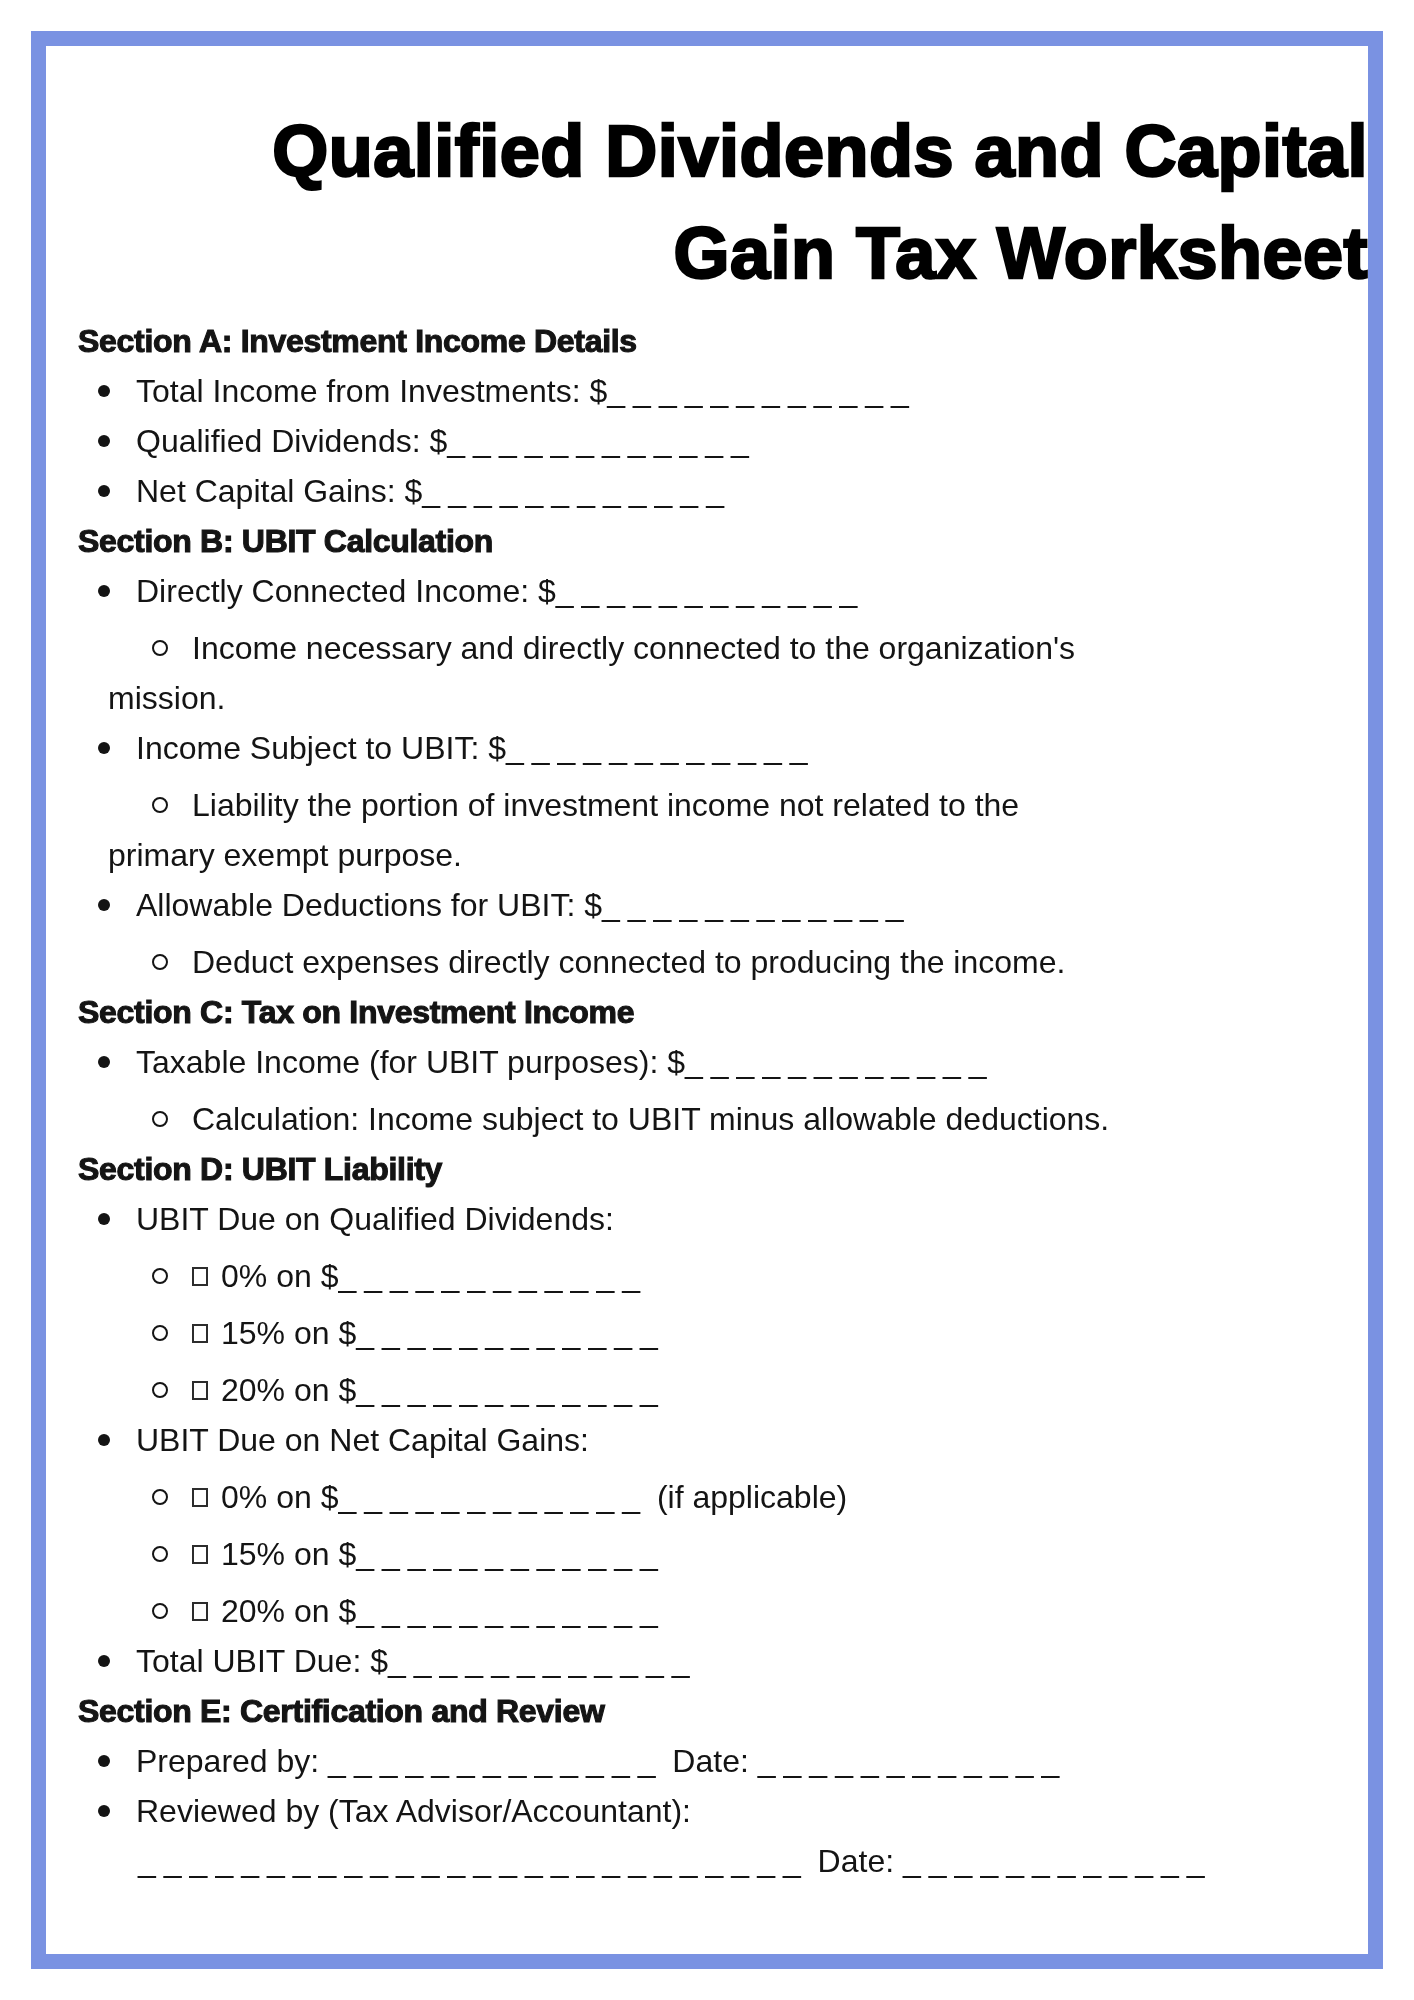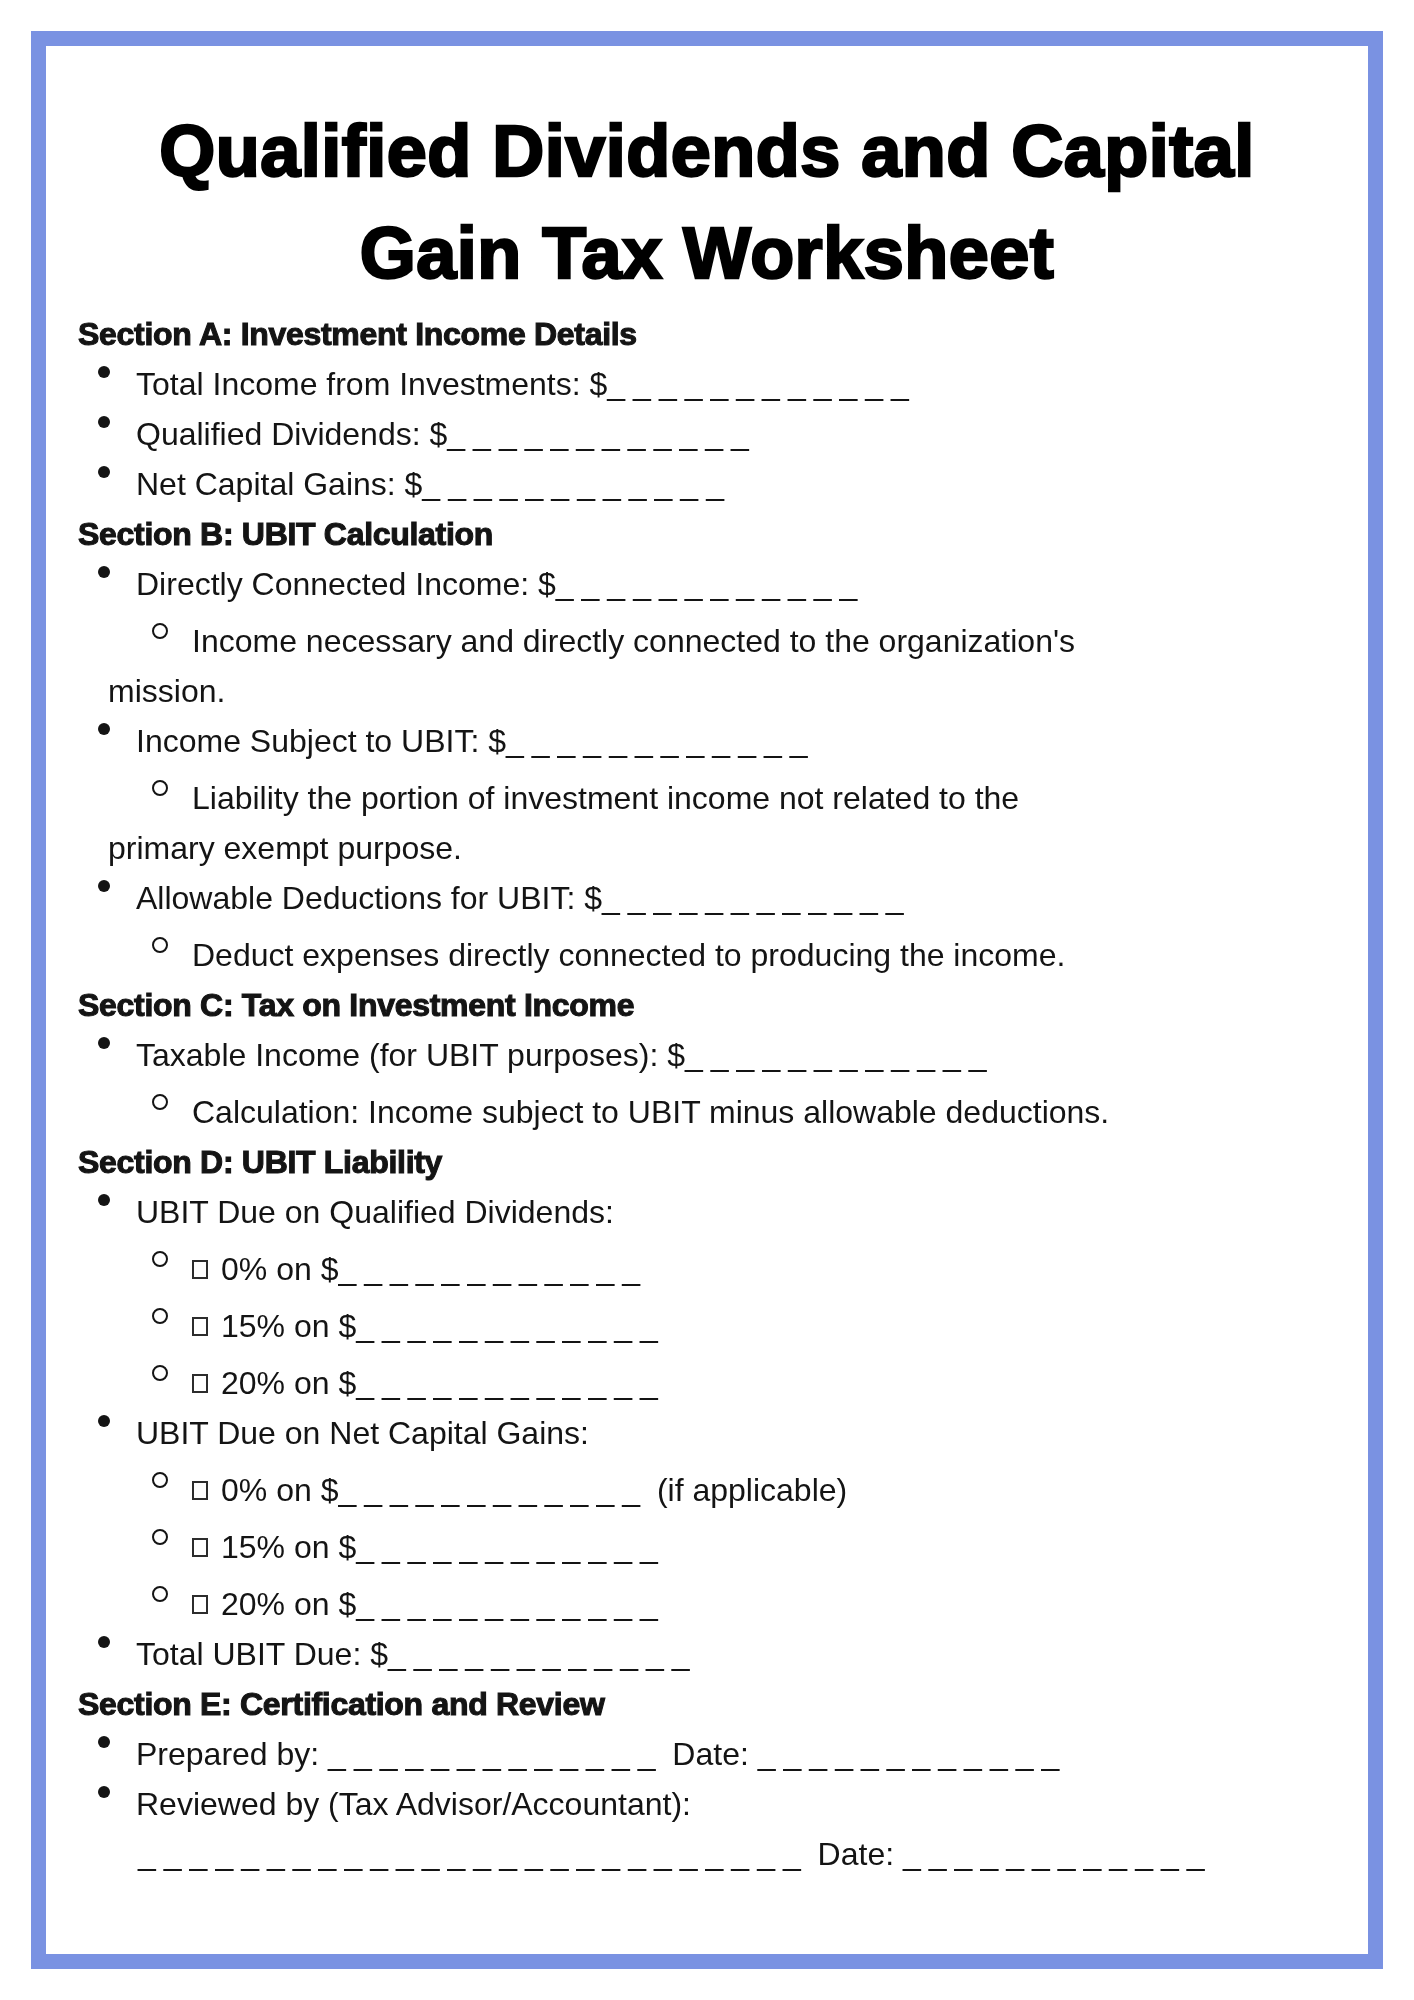--- a/index.html
+++ b/index.html
@@ -25,34 +25,34 @@
   .page {
     position: absolute;
     left: 46px;
     top: 46px;
     right: 46px;
     bottom: 50px;
     background: transparent;
   }
   .title {
     margin-top: 54px;
-    text-align: center;
+    text-align: right;
     font-size: 72px;
     line-height: 102px;
     font-weight: bold;
     color: #000000;
     -webkit-text-stroke: 2.5px #000000;
     letter-spacing: 0.5px;
   }
   .content {
     margin-top: 12px;
   }
   .row {
     display: flex;
-    align-items: flex-start;
+    align-items: center;
     height: 50px;
     font-size: 32px;
     white-space: pre;
   }
   .row.header {
     padding-left: 32px;
     font-weight: bold;
     -webkit-text-stroke: 1.1px #141414;
     letter-spacing: -0.3px;
   }

